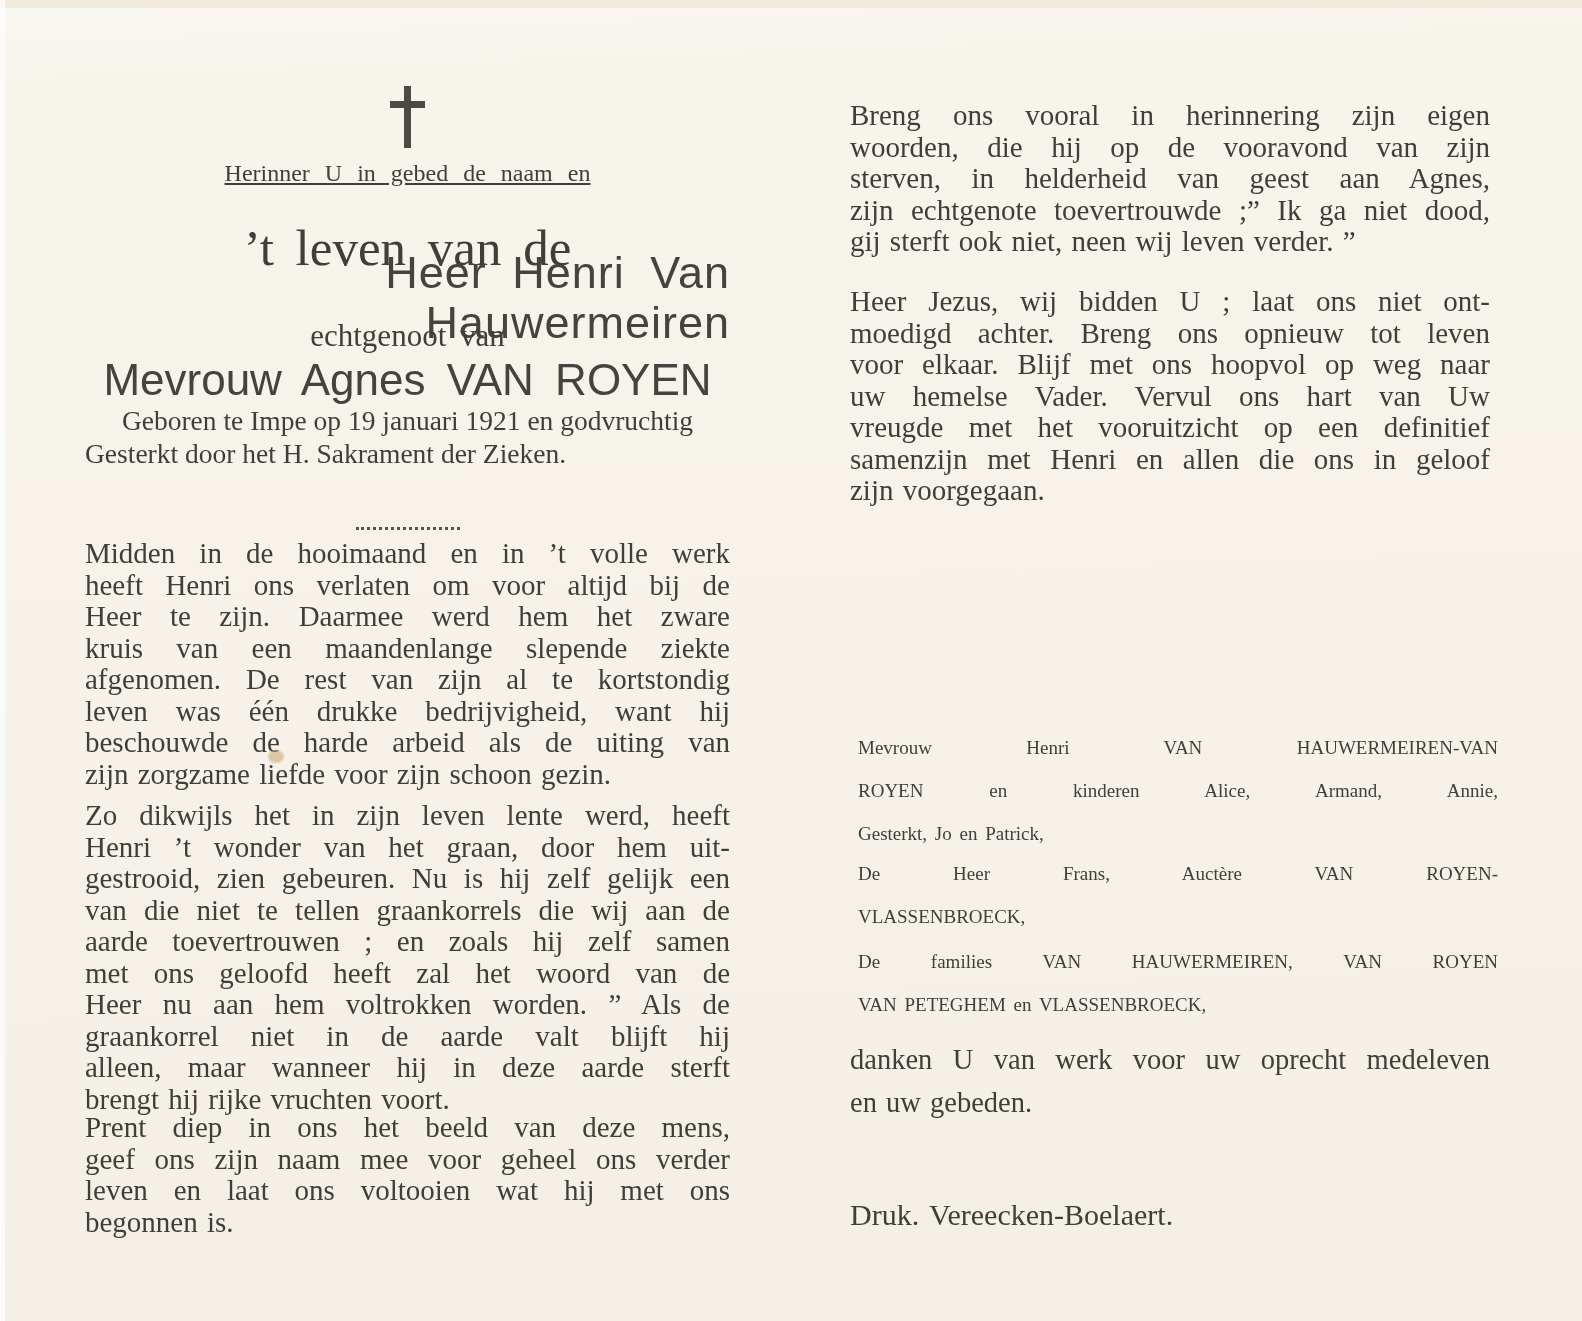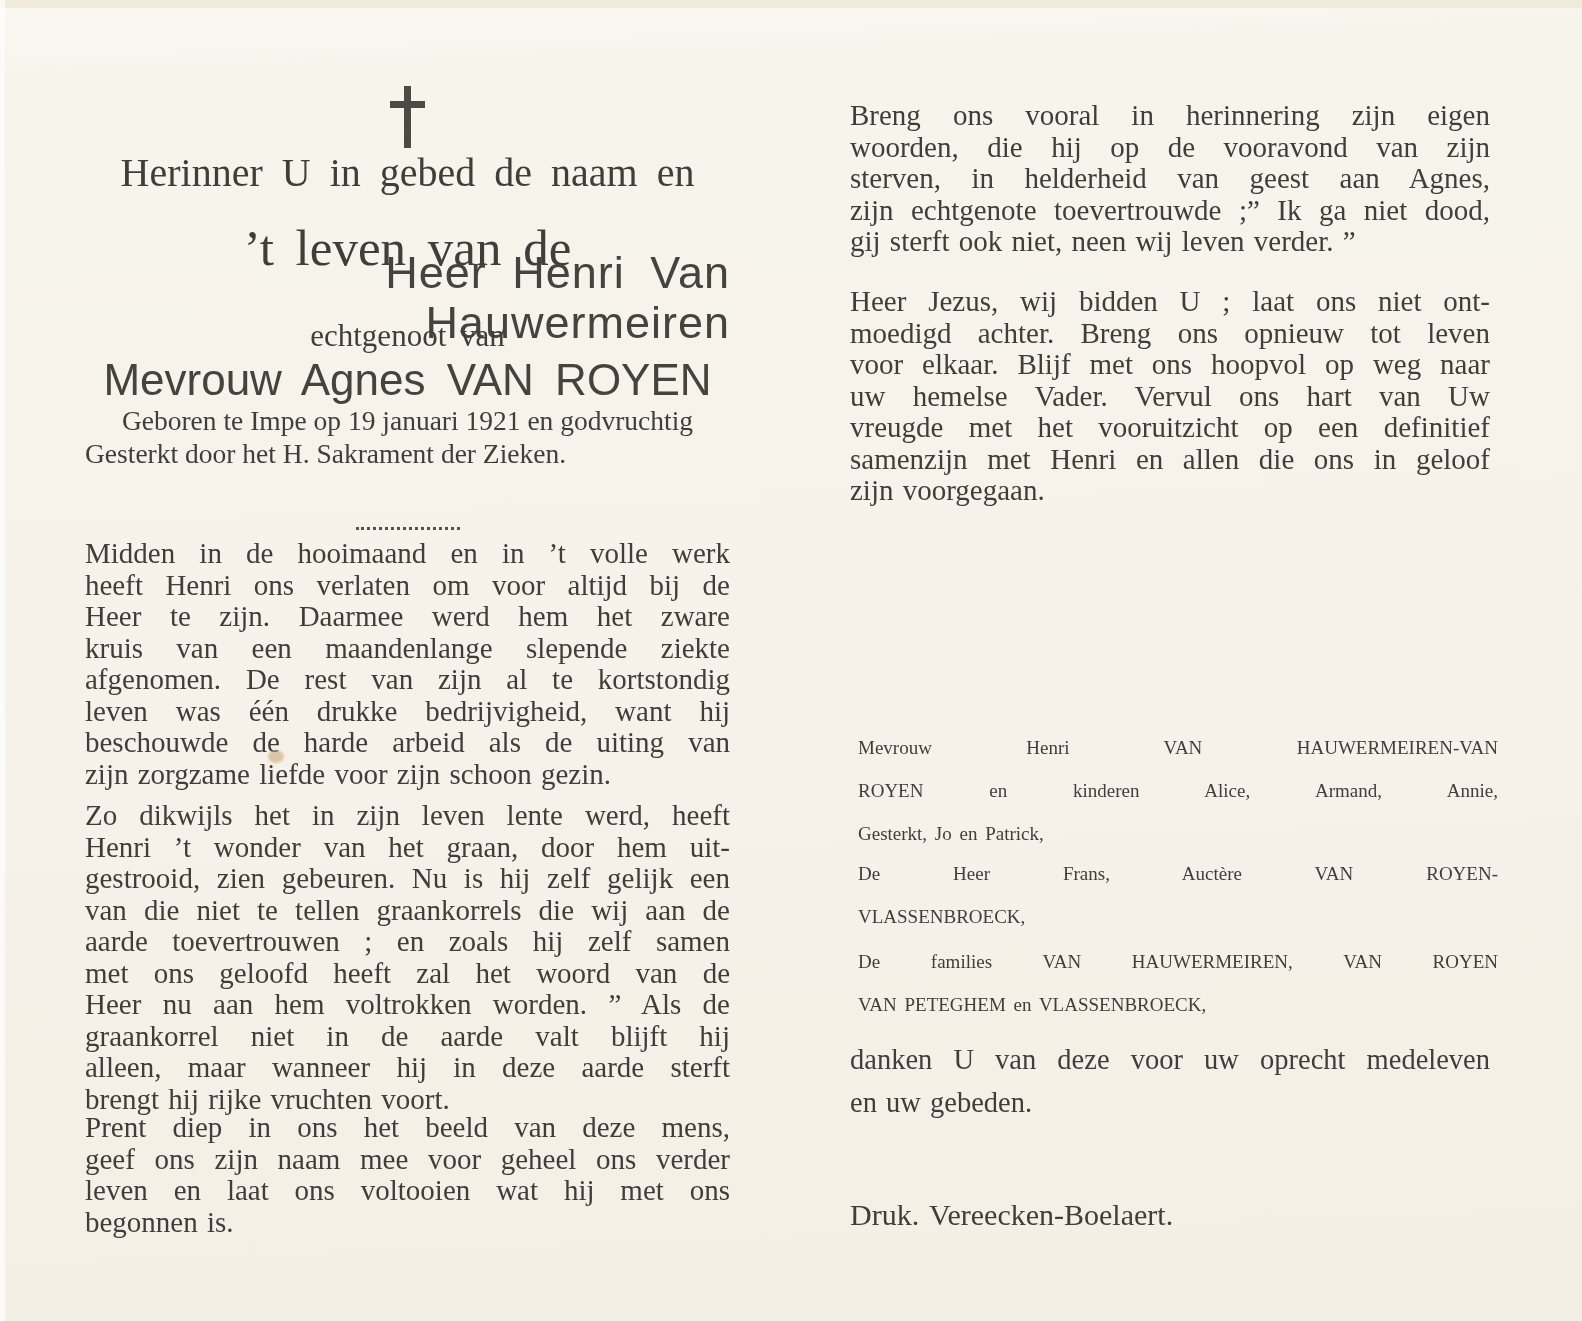--- a/index.html
+++ b/index.html
@@ -18,21 +18,21 @@
   .col-left{position:absolute;left:85px;top:0;width:645px;}
   .col-right{position:absolute;left:850px;top:0;width:640px;}
 
   .abs{position:absolute;left:0;width:100%;}
 
   
   .cross-wrap{top:84px;text-align:center;}
   .cross-wrap svg{display:inline-block;}
 
   
-  .intro1{top:150px;font-size:40px;line-height:46px;text-align:center;word-spacing:9px;}
+  .intro1{top:150px;font-size:24px;line-height:46px;text-align:center;word-spacing:9px;text-decoration:underline;}
   .intro2{top:198px;font-size:51px;line-height:46px;text-align:center;word-spacing:9px;margin-top:27px;}
   .deceased{top:248px;font-family:"Liberation Sans","DejaVu Sans",sans-serif;
             font-size:45px;line-height:50px;text-align:right;word-spacing:12px;
             letter-spacing:1px;color:#45433f;}
   .relation{top:318px;font-size:31px;line-height:36px;text-align:center;word-spacing:6px;}
   .spouse{top:358px;font-family:"Liberation Sans","DejaVu Sans",sans-serif;
           font-size:44px;line-height:44px;text-align:center;word-spacing:9px;color:#45433f;}
 
   
   .vitals{top:404px;font-size:27.5px;line-height:33px;}
@@ -161,21 +161,21 @@
         <div class="jl">De Heer Frans, Auctère VAN ROYEN-</div>
         <div class="jl last">VLASSENBROECK,</div>
       </div>
 
     <div class="abs ack ack3">
         <div class="jl">De families VAN HAUWERMEIREN, VAN ROYEN</div>
         <div class="jl last">VAN PETEGHEM en VLASSENBROECK,</div>
       </div>
 
     <div class="abs thanks">
-        <div class="jl">danken U van deze voor uw oprecht medeleven</div>
+        <div class="jl">danken U van werk voor uw oprecht medeleven</div>
         <div class="jl last">en uw gebeden.</div>
       </div>
 
     <div class="abs printer">Druk. Vereecken-Boelaert.</div>
   </div>
 
   <div class="stain"></div>
 </div>
 
 </body></html>

